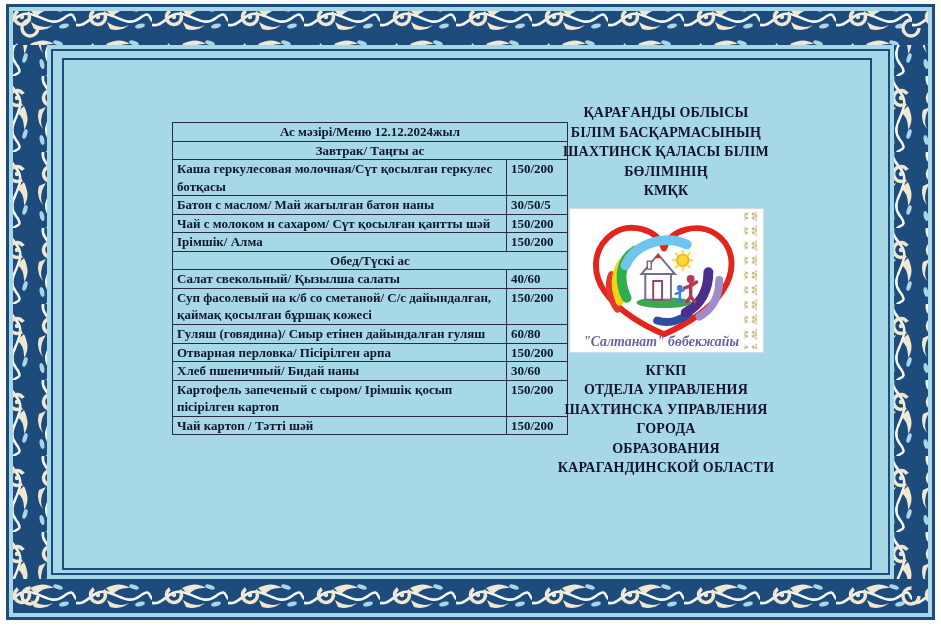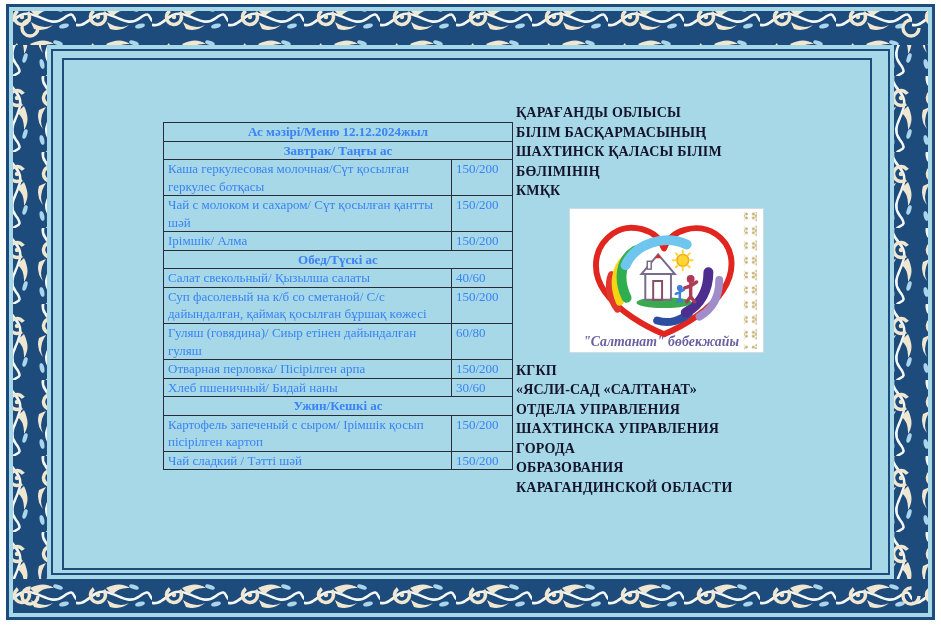--- a/index.html
+++ b/index.html
@@ -10,31 +10,32 @@
     color:#14142b;
   }
   #frame-svg{position:absolute;left:0;top:0;z-index:0;}
   #inner-rect{
     position:absolute;left:62px;top:58px;width:806px;height:508px;
     border:2px solid #1d4b7b;z-index:1;
   }
   
   #menu-card{position:absolute;left:163px;top:122px;z-index:2;}
   table.menu{
-    border-collapse:collapse;width:350px;
-    font-size:13px;line-height:1.35;color:#3b82f6;
+    border-collapse:collapse;width:396px;
+    font-size:13px;line-height:1.35;color:#0f172a;
     background:transparent;
+    margin-left:9px;
   }
   table.menu td{
-    border:1px solid #2b2b3d;padding:0px 4px;vertical-align:top;
+    border:1px solid #2b2b3d;padding:0px 4px;vertical-align:top;font-weight:bold;
   }
   table.menu td.hdr{text-align:center;font-weight:bold;}
   table.menu td.portion{width:52px;}
   
-  #right-panel{position:absolute;left:516px;top:103px;width:300px;z-index:2;text-align:left;}
+  #right-panel{position:absolute;left:516px;top:103px;width:300px;z-index:2;text-align:center;}
   .org-lines div{
     font-weight:bold;font-size:14px;line-height:19.5px;letter-spacing:.2px;
     color:#14142b;white-space:nowrap;
   }
   #logo-box{
     width:195px;height:145px;margin:7px auto 8px auto;
     background:#ffffff;border:1px solid #cfdbe2;box-sizing:border-box;
     position:relative;
   }
   #logo-box svg{position:absolute;left:0;top:0;}
@@ -97,20 +98,24 @@
             <td class="hdr" colspan="2">Ас мәзірі/Меню 12.12.2024жыл</td>
           </tr>
           <tr>
             <td class="hdr" colspan="2">Завтрак/ Таңғы ас</td>
           </tr>
           <tr>
             <td>Каша геркулесовая молочная/Сүт қосылған геркулес ботқасы</td>
             <td class="portion">150/200</td>
           </tr>
           <tr>
+            <td>Батон с маслом/ Май жағылған батон наны</td>
+            <td class="portion">30/50/5</td>
+          </tr>
+          <tr>
             <td>Чай с молоком и сахаром/ Сүт қосылған қантты шәй</td>
             <td class="portion">150/200</td>
           </tr>
           <tr>
             <td>Ірімшік/ Алма</td>
             <td class="portion">150/200</td>
           </tr>
           <tr>
             <td class="hdr" colspan="2">Обед/Түскі ас</td>
           </tr>
@@ -128,28 +133,25 @@
           </tr>
           <tr>
             <td>Отварная перловка/ Пісірілген арпа</td>
             <td class="portion">150/200</td>
           </tr>
           <tr>
             <td>Хлеб пшеничный/ Бидай наны</td>
             <td class="portion">30/60</td>
           </tr>
           <tr>
-            <td class="hdr" colspan="2">Ужин/Кешкі ас</td>
-          </tr>
-          <tr>
             <td>Картофель запеченый с сыром/ Ірімшік қосып пісірілген картоп</td>
             <td class="portion">150/200</td>
           </tr>
           <tr>
-            <td>Чай сладкий / Тәтті шәй</td>
+            <td>Чай картоп / Тәтті шәй</td>
             <td class="portion">150/200</td>
           </tr>
         </tbody>
     </table>
   </div>
 
   <div id="right-panel">
     <div class="org-lines">
         <div>ҚАРАҒАНДЫ ОБЛЫСЫ</div>
         <div>БІЛІМ БАСҚАРМАСЫНЫҢ</div>
@@ -219,21 +221,20 @@
           <circle cx="111" cy="80" r="3" fill="#3f7fd9"></circle>
           <path d="M111,83 L111,91 M107,86 L111,84 L115,82 M109,94 L111,91 L113,94" fill="none" stroke="#3f7fd9" stroke-width="2.6" stroke-linecap="round"></path>
         </g>
 
         <text x="92" y="139" text-anchor="middle" font-family="Liberation Serif, serif" font-size="14" font-style="italic" font-weight="bold" fill="#6a5fa0">"Салтанат" бөбекжайы</text>
       </svg>
     </div>
 
     <div class="org-lines">
         <div>КГКП</div>
-        <div>«ЯСЛИ-САД «САЛТАНАТ»</div>
         <div>ОТДЕЛА УПРАВЛЕНИЯ</div>
         <div>ШАХТИНСКА  УПРАВЛЕНИЯ</div>
         <div>ГОРОДА</div>
         <div>ОБРАЗОВАНИЯ</div>
         <div>КАРАГАНДИНСКОЙ ОБЛАСТИ</div>
       </div>
   </div>
 
 </div>
 

